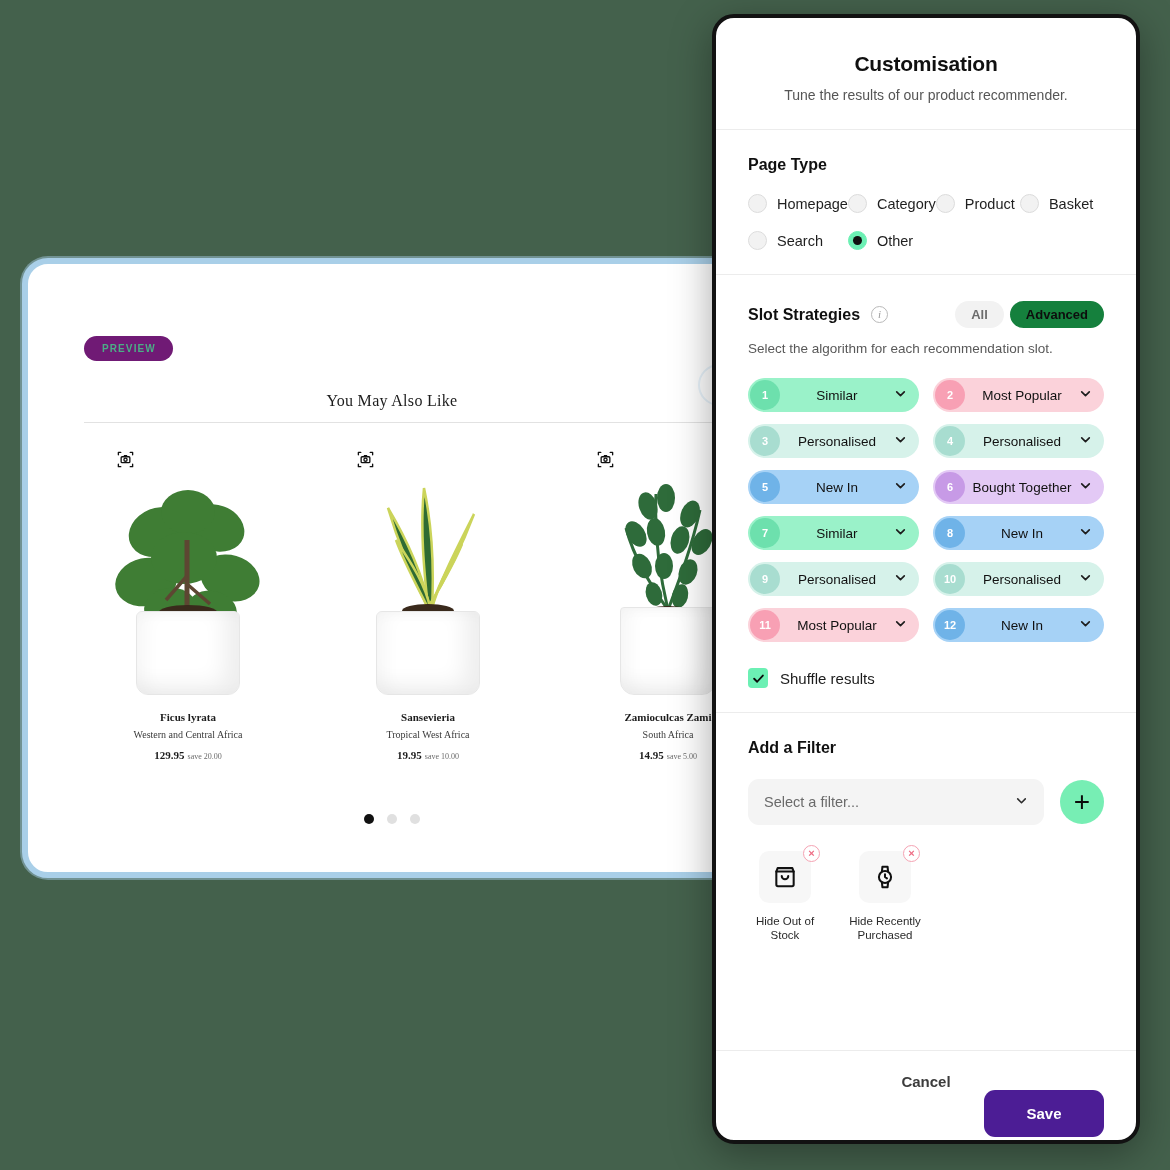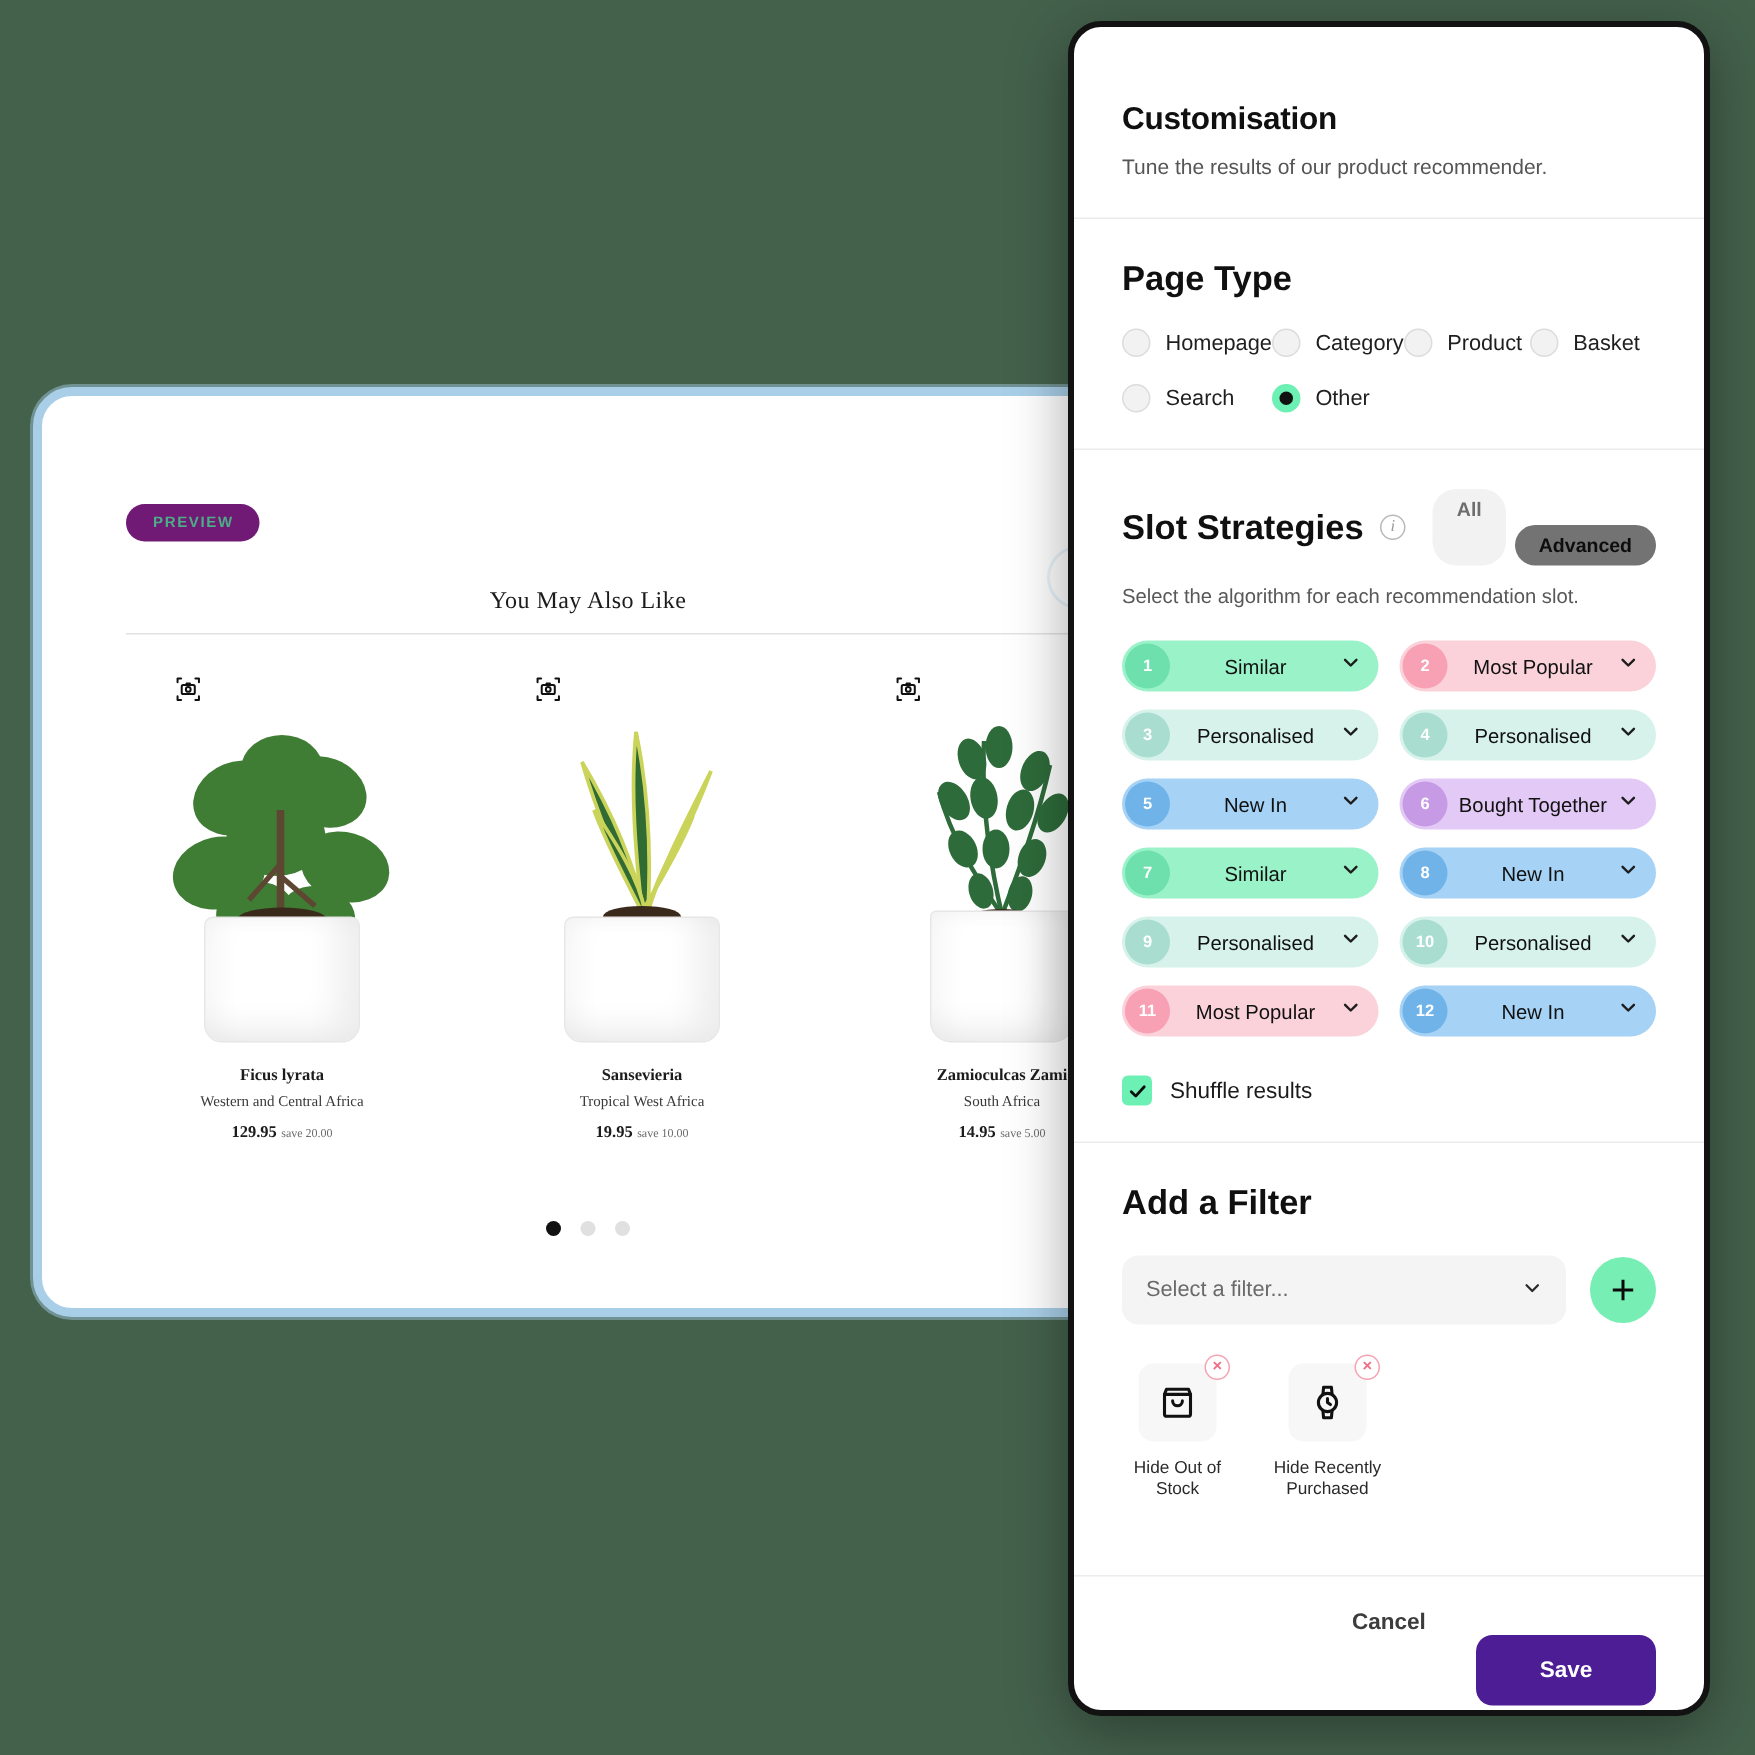--- a/index.html
+++ b/index.html
@@ -123,28 +123,28 @@
     position: absolute;
     left: 712px; top: 14px;
     width: 428px; height: 1130px;
     background: #ffffff;
     border: 4px solid #121212;
     border-radius: 22px;
     overflow: hidden;
     display: flex; flex-direction: column;
     box-shadow: 0 10px 40px rgba(0,0,0,.35);
   }
-  .modal-head { padding: 50px 32px 26px 32px; border-bottom: 1px solid #ececec; }
+  .modal-head { padding: 34px 32px 26px 32px; border-bottom: 1px solid #ececec; text-align: center; }
   .modal-title { font-size: 21px; font-weight: bold; color: #101010; letter-spacing: -.2px; }
   .modal-sub { font-size: 14px; color: #555; margin-top: 11px; }
 
   .modal-body { flex: 1 1 auto; overflow: hidden; }
 
   .section { padding: 26px 32px 24px 32px; border-bottom: 1px solid #ececec; }
-  .sec-title { font-size: 23px; font-weight: bold; color: #101010; }
+  .sec-title { font-size: 16px; font-weight: bold; color: #101010; }
   .sec-sub { font-size: 13.5px; color: #585858; margin-top: 13px; }
 
   
   .radio-grid {
     margin-top: 20px;
     display: grid;
     grid-template-columns: repeat(4, 1fr);
     row-gap: 18px;
   }
   .radio-item { display: flex; align-items: center; gap: 10px; }
@@ -168,21 +168,21 @@
     font-size: 11px; line-height: 15px; text-align: center;
     font-family: "Liberation Serif", serif; font-style: italic;
     margin-left: 11px;
   }
   .seg { margin-left: auto; display: flex; gap: 6px; }
   .seg-btn {
     font-size: 13px; font-weight: bold; color: #6d6d6d;
     background: #f2f2f2; border-radius: 16px;
     padding: 6px 16px;
   }
-  .seg-btn.active { background: #737373; color: #0d0d0d; margin-top: 24px; }
+  .seg-btn.active { background: #15803d; color: #0d0d0d; }
 
   .slot-grid {
     margin-top: 22px;
     display: grid; grid-template-columns: 1fr 1fr;
     column-gap: 14px; row-gap: 12px;
   }
   .slot {
     display: flex; align-items: center;
     height: 34px;
     border-radius: 18px;

